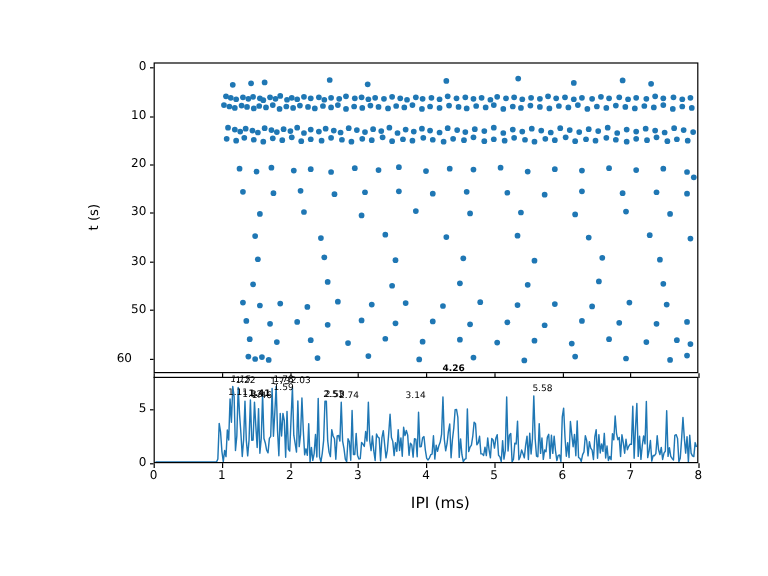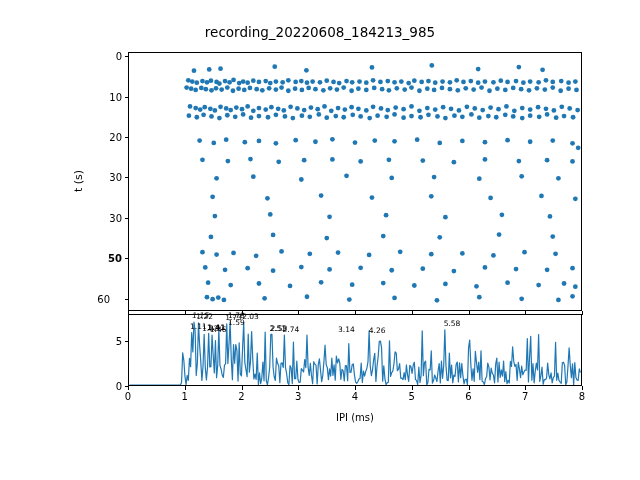--- a/index.html
+++ b/index.html
@@ -90,42 +90,41 @@
     left: 78px;
     top: 181px;
     font-size: 11px;
     color: #000000;
     transform: translate(-50%, -50%) rotate(-90deg);
     transform-origin: center center;
     white-space: nowrap;
   }
   #xlabel-hist {
     position: absolute;
-    left: 355px;
+    left: 367px;
     top: 412px;
-    font-size: 10px;
+    font-size: 13px;
     color: #000000;
     transform: translateX(-50%);
     white-space: nowrap;
   }
   
   .peak-label {
     position: absolute;
     font-size: 7.5px;
     color: #000000;
     white-space: nowrap;
     transform: translateX(-1px);
   }
 </style>
 </head>
 <body>
 
 <div id="figure">
 
-  <div id="fig-title">recording_20220608_184213_985</div>
 
   <div id="scatter-axes" class="axes-frame">
     <svg class="plot-svg" id="scatter-svg" viewBox="0 0 454 259" preserveAspectRatio="none">
         <g>
           <circle cx="65.26" cy="17.81" r="2.4" fill="#1f77b4"></circle>
           <circle cx="80.58" cy="16.59" r="2.4" fill="#1f77b4"></circle>
           <circle cx="91.94" cy="15.78" r="2.4" fill="#1f77b4"></circle>
           <circle cx="146.41" cy="13.76" r="2.4" fill="#1f77b4"></circle>
           <circle cx="178.19" cy="17.40" r="2.4" fill="#1f77b4"></circle>
           <circle cx="244.02" cy="14.57" r="2.4" fill="#1f77b4"></circle>
@@ -487,21 +486,21 @@
       <div class="tick-label ytick-label" style="left: 92px; width: 30px; top: 56.0469px;">0</div>
       <div class="tick-mark ytick-mark" style="left: 124.5px; top: 56.0469px;"></div>
       <div class="tick-label ytick-label" style="left: 92px; width: 30px; top: 96.5156px;">10</div>
       <div class="tick-mark ytick-mark" style="left: 124.5px; top: 96.5156px;"></div>
       <div class="tick-label ytick-label" style="left: 92px; width: 30px; top: 136.984px;">20</div>
       <div class="tick-mark ytick-mark" style="left: 124.5px; top: 136.984px;"></div>
       <div class="tick-label ytick-label" style="left: 92px; width: 30px; top: 177.453px;">30</div>
       <div class="tick-mark ytick-mark" style="left: 124.5px; top: 177.453px;"></div>
       <div class="tick-label ytick-label" style="left: 92px; width: 30px; top: 217.922px;">30</div>
       <div class="tick-mark ytick-mark" style="left: 124.5px; top: 217.922px;"></div>
-      <div class="tick-label ytick-label" style="left: 92px; width: 30px; top: 258.391px; font-weight: bold;">50</div>
+      <div class="tick-label ytick-label" style="left: 92px; width: 30px; top: 258.391px;">50</div>
       <div class="tick-mark ytick-mark" style="left: 124.5px; top: 258.391px;"></div>
       <div class="tick-label ytick-label" style="left: 80px; width: 30px; top: 298.859px;">60</div>
       <div class="tick-mark ytick-mark" style="left: 124.5px; top: 298.859px;"></div>
     </div>
   <div id="scatter-xticks">
       <div class="tick-mark xtick-mark" style="left: 128px; top: 311px;"></div>
       <div class="tick-mark xtick-mark" style="left: 184.75px; top: 311px;"></div>
       <div class="tick-mark xtick-mark" style="left: 241.5px; top: 311px;"></div>
       <div class="tick-mark xtick-mark" style="left: 298.25px; top: 311px;"></div>
       <div class="tick-mark xtick-mark" style="left: 355px; top: 311px;"></div>
@@ -551,19 +550,19 @@
       <div class="peak-label" style="left: 208.017px; top: 322.9px; font-weight: bold;">1.41</div>
       <div class="peak-label" style="left: 210.855px; top: 324.7px;">1.46</div>
       <div class="peak-label" style="left: 229px; top: 318.4px;">1.59</div>
       <div class="peak-label" style="left: 226.178px; top: 313px;">1.73</div>
       <div class="peak-label" style="left: 229.015px; top: 311.2px;">1.78</div>
       <div class="peak-label" style="left: 243.202px; top: 312.1px;">2.03</div>
       <div class="peak-label" style="left: 270.442px; top: 323.8px;">2.51</div>
       <div class="peak-label" style="left: 271.577px; top: 323.8px;">2.53</div>
       <div class="peak-label" style="left: 283.495px; top: 325px;">2.74</div>
       <div class="peak-label" style="left: 307px; top: 324.7px; margin-left: 32px;">3.14</div>
-      <div class="peak-label" style="left: 369.755px; top: 326px;">4.26</div>
+      <div class="peak-label" style="left: 369.755px; top: 302px; font-weight: bold;">4.26</div>
       <div class="peak-label" style="left: 444.665px; top: 319.3px;">5.58</div>
     </div>
 
   <div id="xlabel-hist">IPI (ms)</div>
 
 </div>
 
 </body></html>

